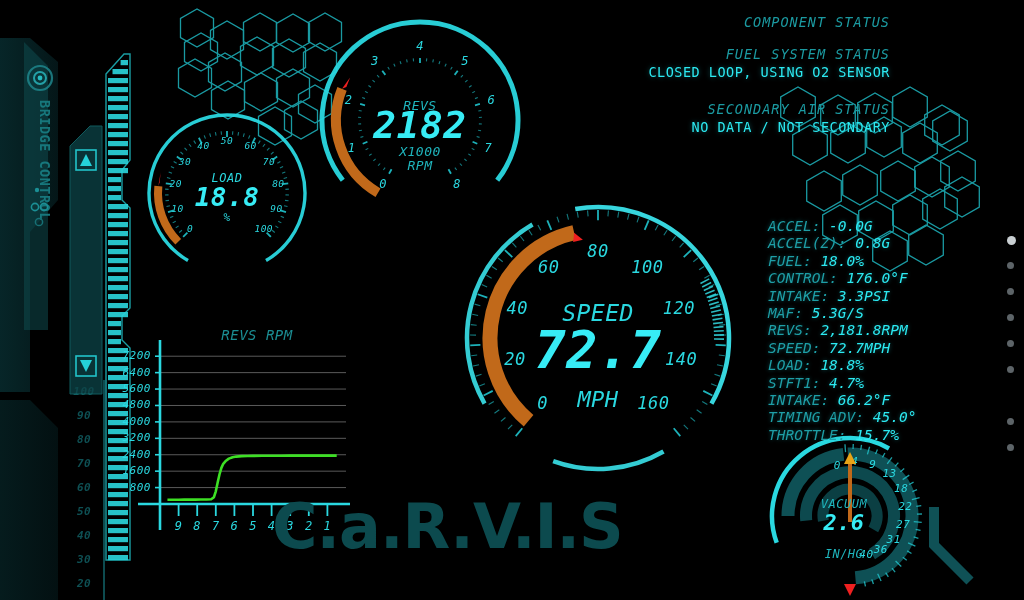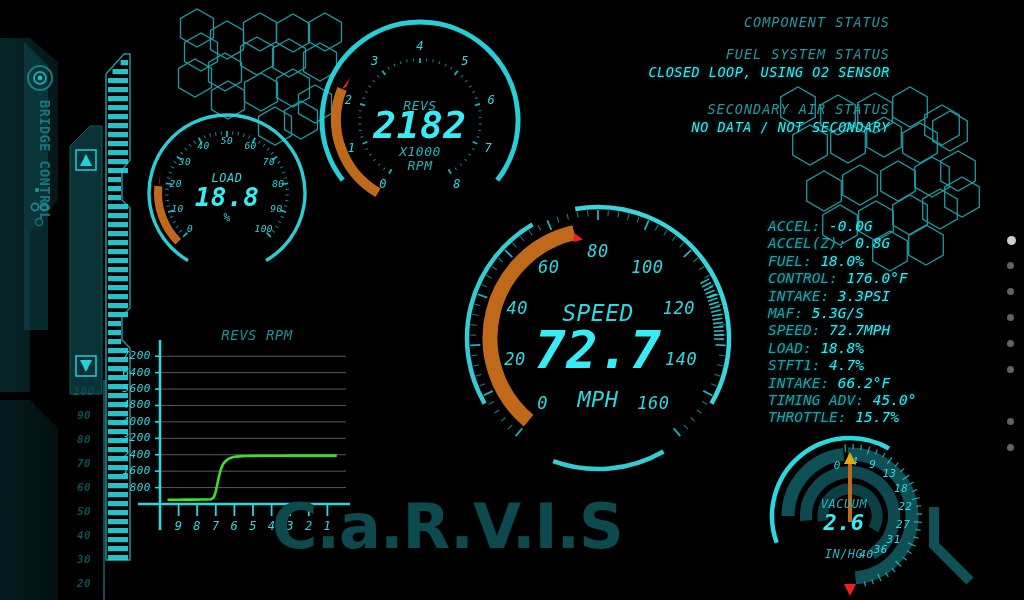--- a/index.html
+++ b/index.html
@@ -11,21 +11,21 @@
   text{font-family:"DejaVu Sans Mono","Liberation Mono",monospace;
        letter-spacing:0.5px; dominant-baseline:middle;}
   
   #readout{right:6px;top:218px;width:250px;text-align:left;}
   #readout .row{font-style:italic;font-size:14.5px;line-height:17.4px;white-space:nowrap;
       color:#1e9ea6; text-shadow:0 0 4px rgba(34,232,240,.35);}
   #readout .row b{font-weight:normal;color:#2ceaf2;}
   
   #status{left:560px;top:12px;width:330px;text-align:right;}
   #status .h{font-style:italic;font-size:13.5px;color:#1b9aa1;letter-spacing:1px;line-height:20px;}
-  #status .v{font-style:italic;font-size:13.5px;color:#2ceaf2;letter-spacing:.5px;line-height:17px;
+  #status .v{font-size:13.5px;color:#2ceaf2;letter-spacing:.5px;line-height:17px;
       text-shadow:0 0 5px rgba(34,232,240,.4);}
   #status .gap{height:12px;}
   
   #wm{left:272px;top:496px;font-size:62px;font-weight:bold;color:#0c4a4e;
       letter-spacing:-1px;font-family:"DejaVu Sans","Liberation Sans",sans-serif;
       line-height:62px;white-space:nowrap;}
   .dot{position:absolute;width:7px;height:7px;border-radius:50%;background:#5d6468;}
   .dot.on{background:#c9cfd2;width:9px;height:9px;}
 </style>
 </head>
@@ -563,20 +563,21 @@
       </g>
   </svg>
 
   <div class="abs" id="readout">
       <div class="row"><span>ACCEL: </span><b>-0.0G</b></div>
       <div class="row"><span>ACCEL(Z): </span><b>0.8G</b></div>
       <div class="row"><span>FUEL: </span><b>18.0%</b></div>
       <div class="row"><span>CONTROL: </span><b>176.0°F</b></div>
       <div class="row"><span>INTAKE: </span><b>3.3PSI</b></div>
       <div class="row"><span>MAF: </span><b>5.3G/S</b></div>
+      <div class="row"><span>REVS: </span><b>2,181.8RPM</b></div>
       <div class="row"><span>SPEED: </span><b>72.7MPH</b></div>
       <div class="row"><span>LOAD: </span><b>18.8%</b></div>
       <div class="row"><span>STFT1: </span><b>4.7%</b></div>
       <div class="row"><span>INTAKE: </span><b>66.2°F</b></div>
       <div class="row"><span>TIMING ADV: </span><b>45.0°</b></div>
       <div class="row"><span>THROTTLE: </span><b>15.7%</b></div>
     </div>
 
   <div class="abs" style="left:1005px;top:236px;width:14px;height:230px;">
     <div id="dots">

